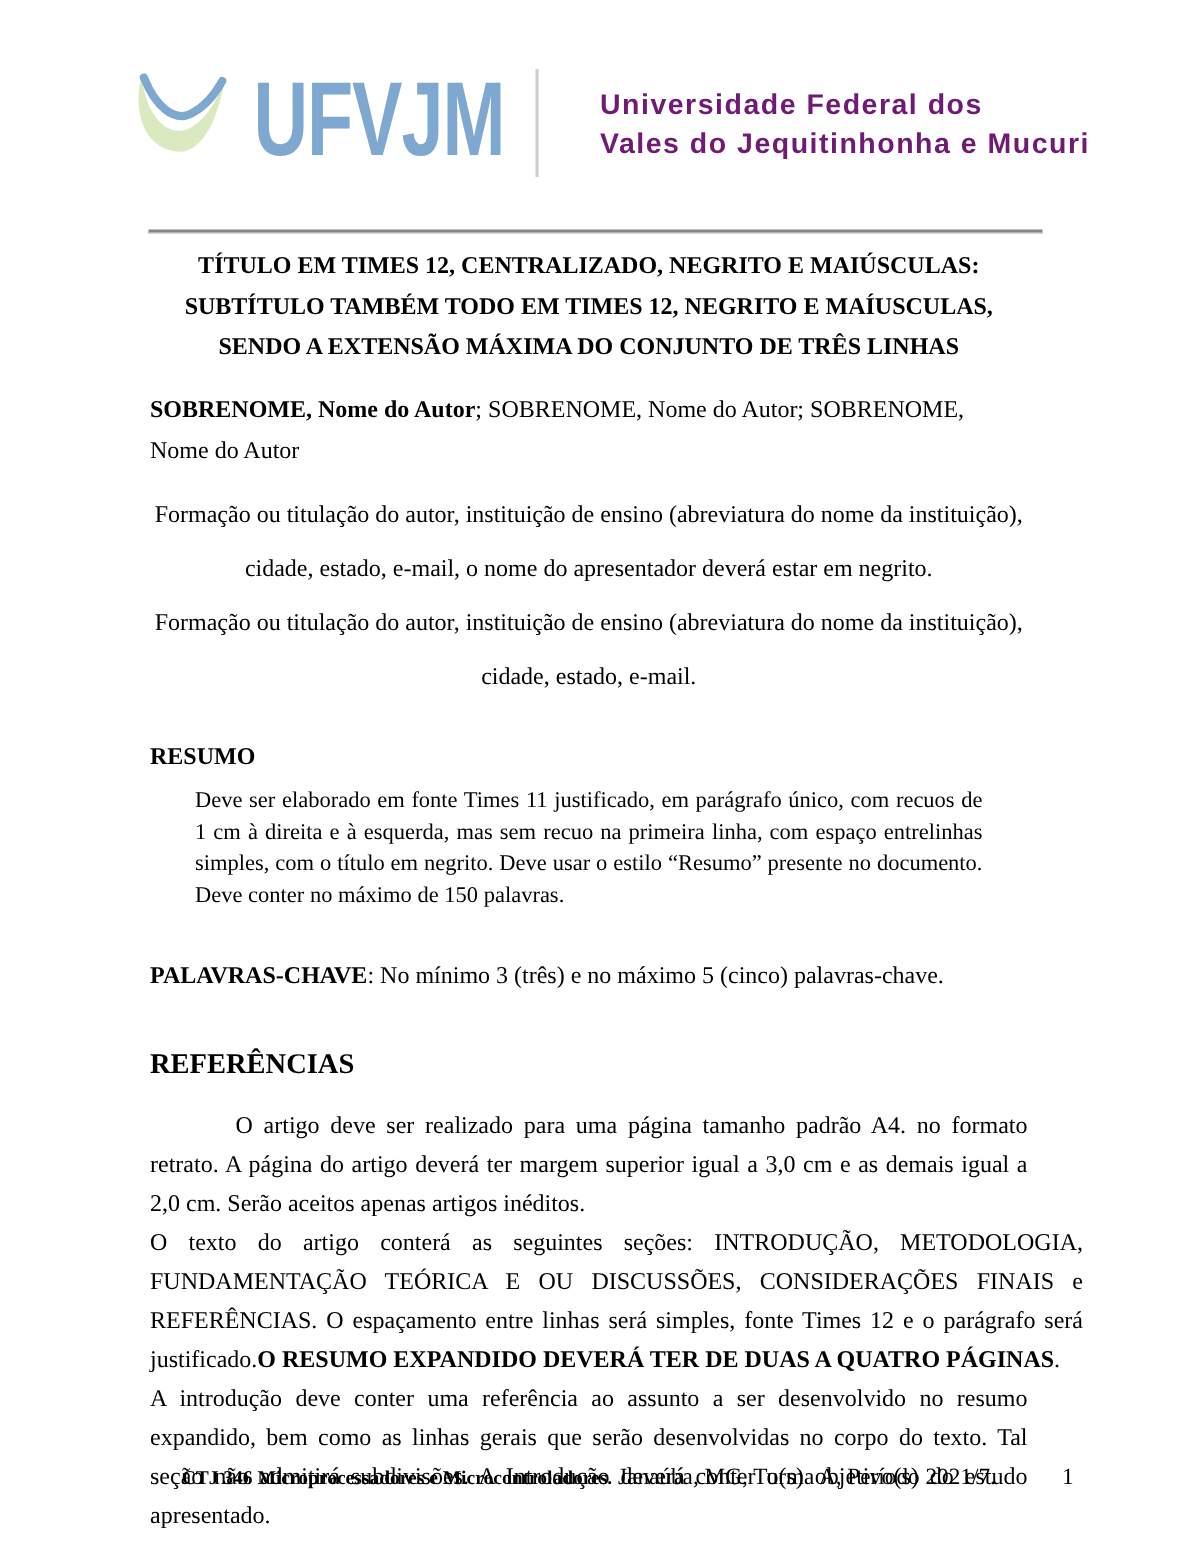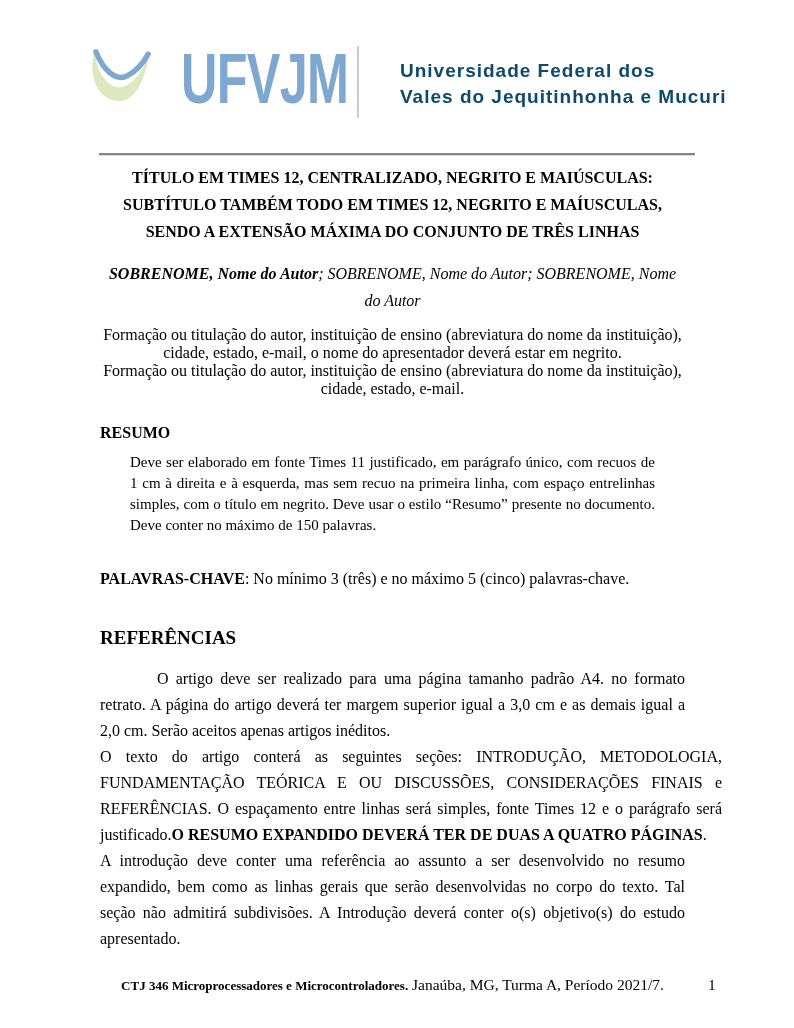--- a/index.html
+++ b/index.html
@@ -13,21 +13,20 @@
     color: #000000;
   }
 
   
   .logo-row {
     position: absolute;
     top: 46px;
     left: 85px;
     display: flex;
     align-items: center;
-    gap: 12px;
   }
   .leaf-wrap { width: 78px; height: 66px; flex: 0 0 auto; }
   .logo-text {
     font-family: "Liberation Sans", "DejaVu Sans", sans-serif;
     font-weight: bold;
     font-size: 70px;
     line-height: 66px;
     color: #7fa8d0;
     letter-spacing: -1px;
     transform: scaleX(0.72);
@@ -45,21 +44,21 @@
   }
   .univ-name {
     position: absolute;
     top: 58px;
     left: 400px;
     font-family: "Liberation Sans", "DejaVu Sans", sans-serif;
     font-weight: bold;
     font-size: 19px;
     line-height: 26px;
     letter-spacing: 1px;
-    color: #0c4a6e;
+    color: #701a75;
   }
   .header-rule {
     position: absolute;
     top: 153px;
     left: 99px;
     width: 596px;
     height: 2px;
     background: #868686;
     border-bottom: 1px solid #d9d9d9;
   }
@@ -80,24 +79,23 @@
     margin: 10px 0 0;
     padding: 0 4px;
     font-weight: bold;
     font-size: 16px;
     line-height: 27px;
     text-align: center;
   }
   .authors {
     margin: 15px 0 0;
     line-height: 27px;
-    text-align: center;
-    font-style: italic;
+    text-align: left;
   }
-  .affiliations { margin: 12px 0 0; line-height: 18px; text-align: center; }
+  .affiliations { margin: 12px 0 0; line-height: 36px; text-align: center; }
   .affil-p { margin: 0; }
 
   .resumo-heading {
     margin: 22px 0 0;
     font-weight: bold;
     text-align: left;
   }
   .resumo-body {
     margin: 6px 30px 0;
     font-size: 15px;

